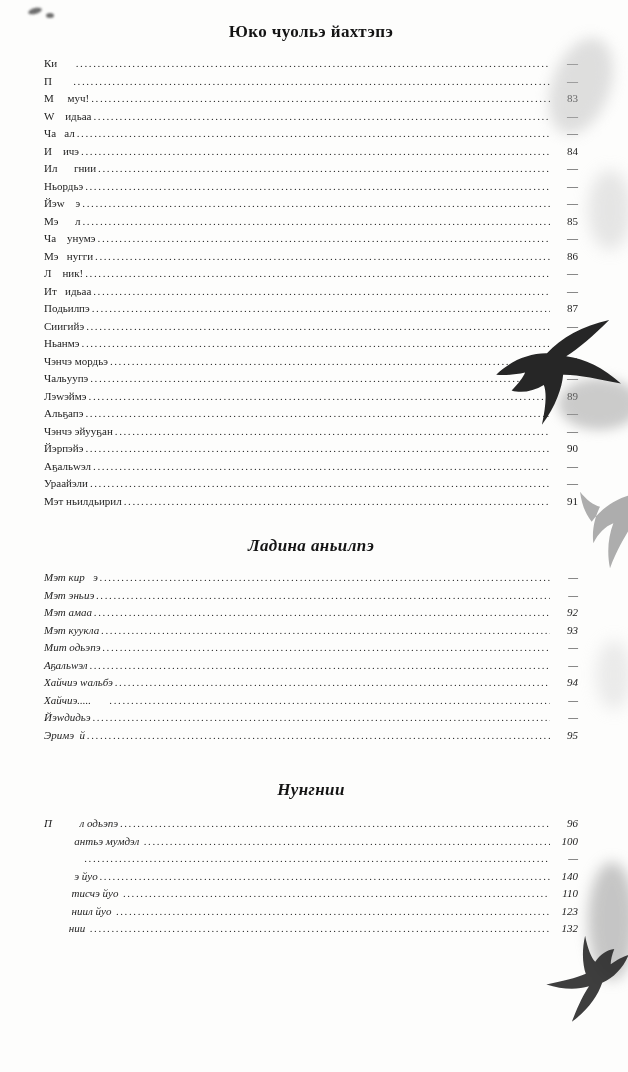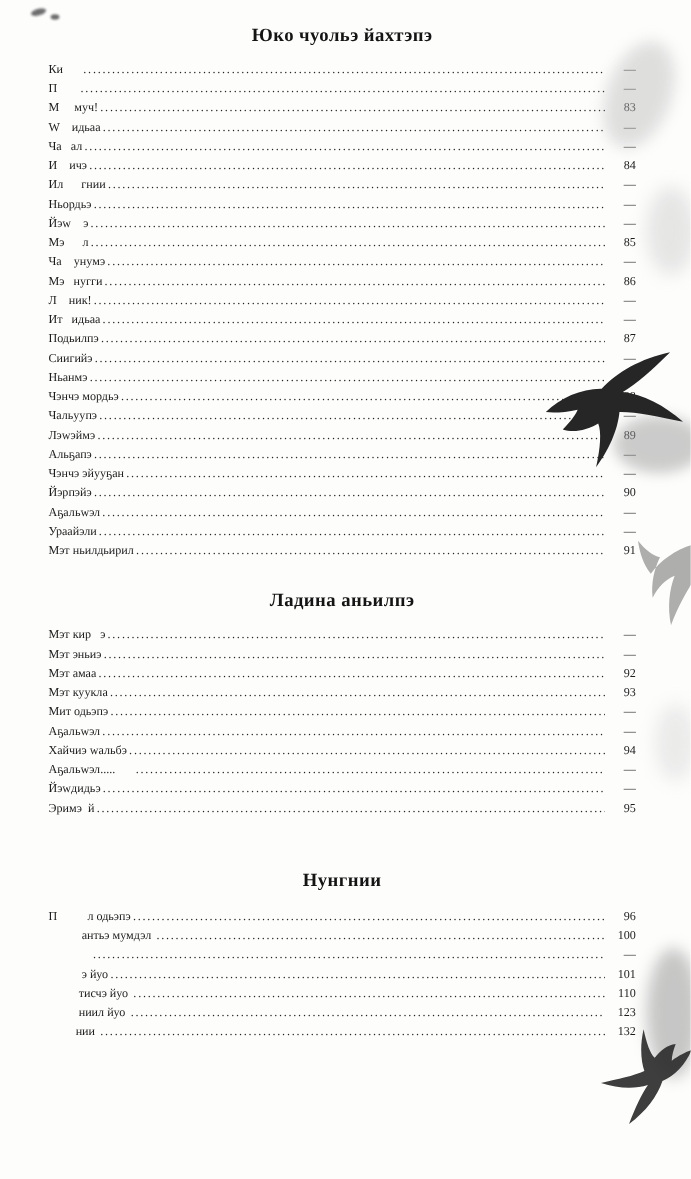--- a/index.html
+++ b/index.html
@@ -3,22 +3,22 @@
 <meta charset="utf-8">
 <style>
   * { margin:0; padding:0; box-sizing:border-box; }
   html,body { width:628px; height:1072px; }
   body { background:#ffffff; font-family:"Liberation Serif", serif; }
   .page {
     position:relative; width:628px; height:1072px;
     background:#fdfdfc; overflow:hidden; color:#1b1b1b;
   }
   .content { position:absolute; left:44px; right:50px; top:22px; }
-  .section + .section { margin-top:26px; }
-  .section.s3 { margin-top:46px; }
+  .section + .section { margin-top:26px;font-style:italic; }
+  .section.s3 { margin-top:36px; }
   .section-heading {
     text-align:center; font-weight:bold; font-size:17px;
     letter-spacing:0.4px; color:#141414;
   }
   .entries { margin-top:13px; }
   .section.s3 .entries { margin-top:15px; }
   .row {
     display:flex; align-items:baseline;
     font-size:11px; line-height:17.5px; color:#1c1c1c;
   }
@@ -241,21 +241,21 @@
     <span class="pg">—</span>
   </div>
 
   <div class="row">
     <span class="t">Хайчиэ wальбэ</span>
     <span class="leader" aria-hidden="true">..........................................................................................................................................................................</span>
     <span class="pg">94</span>
   </div>
 
   <div class="row">
-    <span class="t">Аҕальwэл.....      </span>
+    <span class="t">Хайчиэ.....      </span>
     <span class="leader" aria-hidden="true">..........................................................................................................................................................................</span>
     <span class="pg">—</span>
   </div>
 
   <div class="row">
     <span class="t">Йэwдидьэ</span>
     <span class="leader" aria-hidden="true">..........................................................................................................................................................................</span>
     <span class="pg">—</span>
   </div>
 
@@ -284,21 +284,21 @@
 
   <div class="row">
     <span class="t">              </span>
     <span class="leader" aria-hidden="true">..........................................................................................................................................................................</span>
     <span class="pg">—</span>
   </div>
 
   <div class="row">
     <span class="t">           э йуо</span>
     <span class="leader" aria-hidden="true">..........................................................................................................................................................................</span>
-    <span class="pg">101</span>
+    <span class="pg">140</span>
   </div>
 
   <div class="row">
     <span class="t">          тисчэ йуо </span>
     <span class="leader" aria-hidden="true">..........................................................................................................................................................................</span>
     <span class="pg">110</span>
   </div>
 
   <div class="row">
     <span class="t">          ниил йуо </span>

